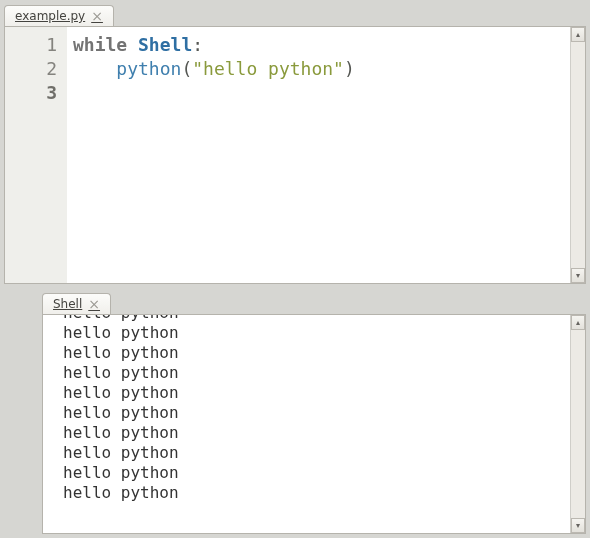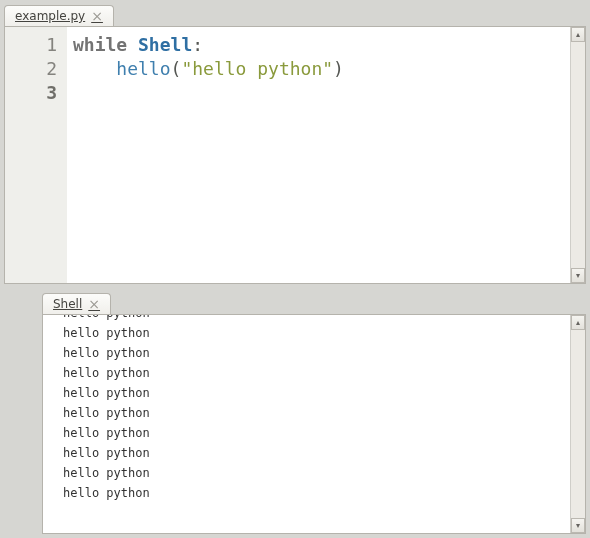--- a/index.html
+++ b/index.html
@@ -92,21 +92,21 @@
     .tk-keyword { color: #737373; font-weight: bold; }
     .tk-bool { color: #2f6fa3; font-weight: bold; }
     .tk-punct { color: #555753; }
     .tk-builtin { color: #3f7fae; }
     .tk-paren { color: #555753; }
     .tk-string { color: #8a9a3c; }
     .shell-body {
       flex: 1 1 auto;
       padding: 0 6px 0 20px;
       font-family: "DejaVu Sans Mono", "Liberation Mono", monospace;
-      font-size: 12px;
+      font-size: 16px;
       line-height: 20px;
       color: #333;
       overflow: hidden;
       position: relative;
     }
     .shell-body .line {
       white-space: pre;
     }
     .shell-inner {
       position: relative;
@@ -146,21 +146,21 @@
     </div>
   </div>
   <div class="viewport">
     <div class="gutter" id="gutter">
         <div>1</div>
         <div>2</div>
         <div class="current">3</div>
       </div>
     <div class="code-body">
       <div class="code-line"><span class="tk-keyword">while</span><span> </span><span class="tk-bool">Shell</span><span class="tk-punct">:</span></div>
-      <div class="code-line"><span>    </span><span class="tk-builtin">hello</span><span class="tk-paren">(</span><span class="tk-string">"hello python"</span><span class="tk-paren">)</span></div>
+      <div class="code-line"><span>    </span><span class="tk-builtin">python</span><span class="tk-paren">(</span><span class="tk-string">"hello python"</span><span class="tk-paren">)</span></div>
       <div class="code-line"></div>
     </div>
     <div class="scrollbar-v">
       <div class="btn">
           <span>▴</span>
         </div>
       <div class="track"></div>
       <div class="btn">
           <span>▾</span>
         </div>

